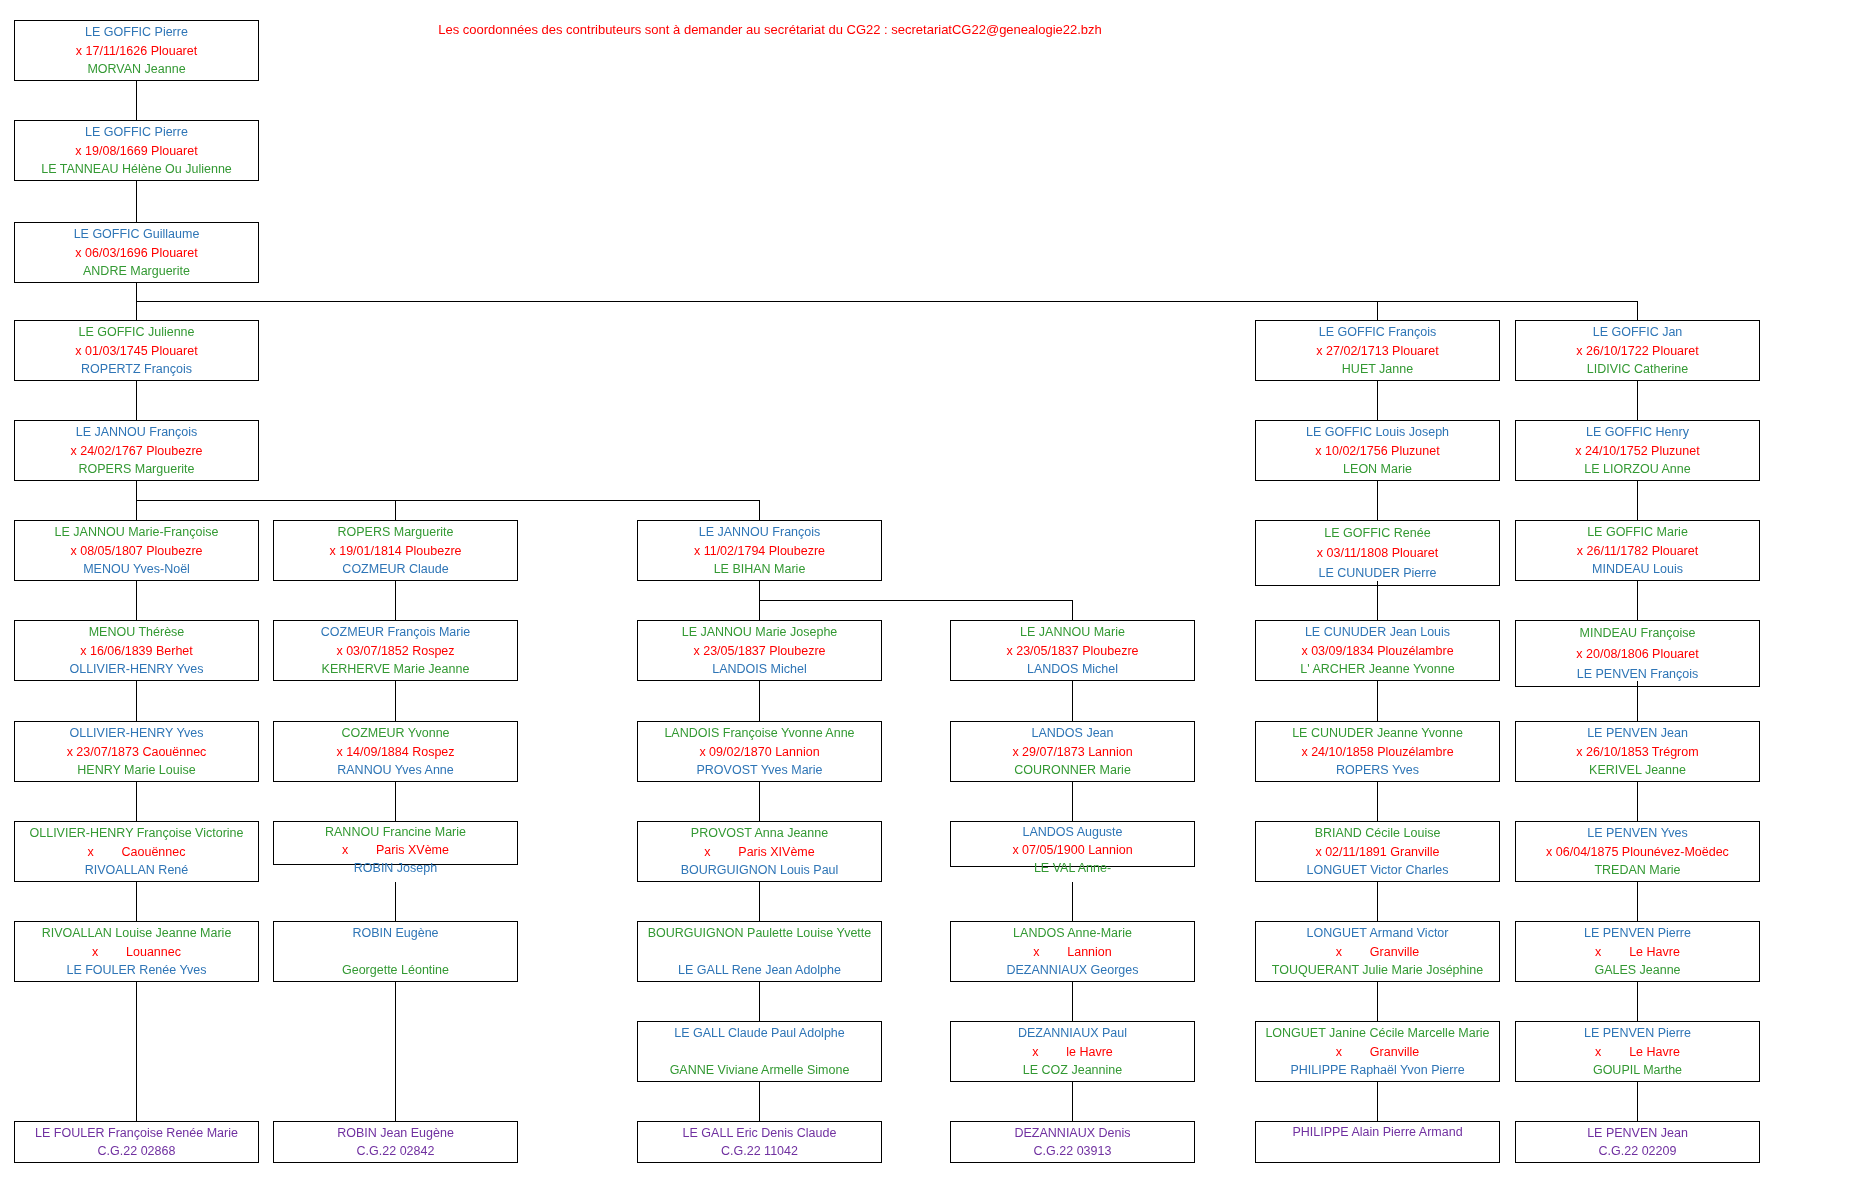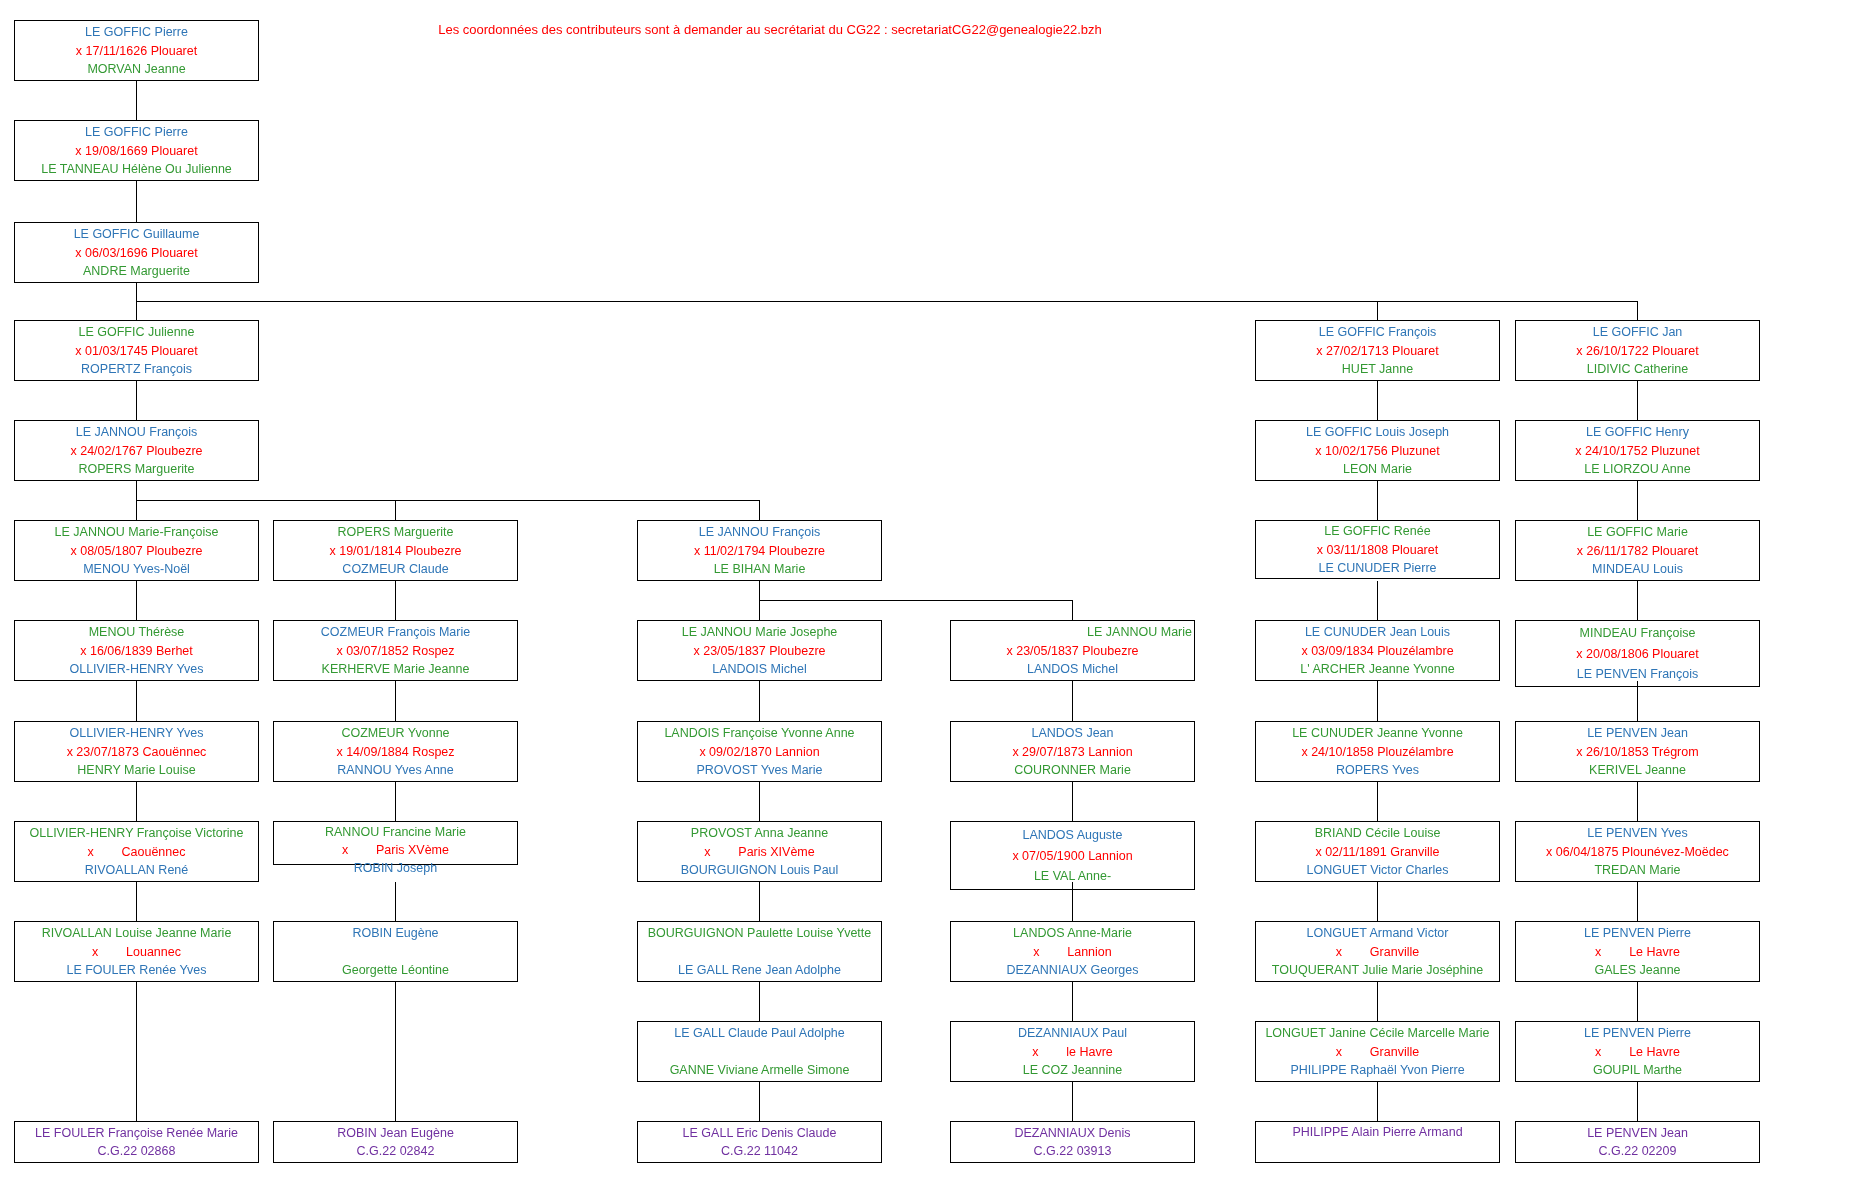--- a/index.html
+++ b/index.html
@@ -73,21 +73,21 @@
       <div class="pbox" style="left: 273px; top: 520px; height: 61px;">
         <div class="pline" style="color: rgb(51, 153, 51);">ROPERS Marguerite</div>
         <div class="pline" style="color: rgb(255, 0, 0);">x 19/01/1814 Ploubezre</div>
         <div class="pline" style="color: rgb(46, 117, 182);">COZMEUR Claude</div>
       </div>
       <div class="pbox" style="left: 637px; top: 520px; height: 61px;">
         <div class="pline" style="color: rgb(46, 117, 182);">LE JANNOU François</div>
         <div class="pline" style="color: rgb(255, 0, 0);">x 11/02/1794 Ploubezre</div>
         <div class="pline" style="color: rgb(51, 153, 51);">LE BIHAN Marie</div>
       </div>
-      <div class="pbox" style="left: 1255px; top: 520px; height: 59px;">
+      <div class="pbox" style="left: 1255px; top: 520px; height: 66px;">
         <div class="pline" style="color: rgb(51, 153, 51);">LE GOFFIC Renée</div>
         <div class="pline" style="color: rgb(255, 0, 0);">x 03/11/1808 Plouaret</div>
         <div class="pline" style="color: rgb(46, 117, 182);">LE CUNUDER Pierre</div>
       </div>
       <div class="pbox" style="left: 1515px; top: 520px; height: 61px;">
         <div class="pline" style="color: rgb(51, 153, 51);">LE GOFFIC Marie</div>
         <div class="pline" style="color: rgb(255, 0, 0);">x 26/11/1782 Plouaret</div>
         <div class="pline" style="color: rgb(46, 117, 182);">MINDEAU Louis</div>
       </div>
       <div class="pbox" style="left: 14px; top: 620px; height: 61px;">
@@ -99,21 +99,21 @@
         <div class="pline" style="color: rgb(46, 117, 182);">COZMEUR François Marie</div>
         <div class="pline" style="color: rgb(255, 0, 0);">x 03/07/1852 Rospez</div>
         <div class="pline" style="color: rgb(51, 153, 51);">KERHERVE Marie Jeanne</div>
       </div>
       <div class="pbox" style="left: 637px; top: 620px; height: 61px;">
         <div class="pline" style="color: rgb(51, 153, 51);">LE JANNOU Marie Josephe</div>
         <div class="pline" style="color: rgb(255, 0, 0);">x 23/05/1837 Ploubezre</div>
         <div class="pline" style="color: rgb(46, 117, 182);">LANDOIS Michel</div>
       </div>
       <div class="pbox" style="left: 950px; top: 620px; height: 61px;">
-        <div class="pline" style="color: rgb(51, 153, 51); text-align: right;">LE JANNOU Marie</div>
+        <div class="pline" style="color: rgb(51, 153, 51);">LE JANNOU Marie</div>
         <div class="pline" style="color: rgb(255, 0, 0);">x 23/05/1837 Ploubezre</div>
         <div class="pline" style="color: rgb(46, 117, 182);">LANDOS Michel</div>
       </div>
       <div class="pbox" style="left: 1255px; top: 620px; height: 61px;">
         <div class="pline" style="color: rgb(46, 117, 182);">LE CUNUDER Jean Louis</div>
         <div class="pline" style="color: rgb(255, 0, 0);">x 03/09/1834 Plouzélambre</div>
         <div class="pline" style="color: rgb(51, 153, 51);">L' ARCHER Jeanne Yvonne</div>
       </div>
       <div class="pbox" style="left: 1515px; top: 620px; height: 67px;">
         <div class="pline" style="color: rgb(51, 153, 51);">MINDEAU Françoise</div>
@@ -158,21 +158,21 @@
       <div class="pbox" style="left: 273px; top: 821px; height: 44px;">
         <div class="pline" style="color: rgb(51, 153, 51);">RANNOU Francine Marie</div>
         <div class="pline" style="color: rgb(255, 0, 0);">x        Paris XVème</div>
         <div class="pline" style="color: rgb(46, 117, 182);">ROBIN Joseph</div>
       </div>
       <div class="pbox" style="left: 637px; top: 821px; height: 61px;">
         <div class="pline" style="color: rgb(51, 153, 51);">PROVOST Anna Jeanne</div>
         <div class="pline" style="color: rgb(255, 0, 0);">x        Paris XIVème</div>
         <div class="pline" style="color: rgb(46, 117, 182);">BOURGUIGNON Louis Paul</div>
       </div>
-      <div class="pbox" style="left: 950px; top: 821px; height: 69px;">
+      <div class="pbox" style="left: 950px; top: 821px; height: 46px;">
         <div class="pline" style="color: rgb(46, 117, 182);">LANDOS Auguste</div>
         <div class="pline" style="color: rgb(255, 0, 0);">x 07/05/1900 Lannion</div>
         <div class="pline" style="color: rgb(51, 153, 51);">LE VAL Anne-</div>
       </div>
       <div class="pbox" style="left: 1255px; top: 821px; height: 61px;">
         <div class="pline" style="color: rgb(51, 153, 51);">BRIAND Cécile Louise</div>
         <div class="pline" style="color: rgb(255, 0, 0);">x 02/11/1891 Granville</div>
         <div class="pline" style="color: rgb(46, 117, 182);">LONGUET Victor Charles</div>
       </div>
       <div class="pbox" style="left: 1515px; top: 821px; height: 61px;">

